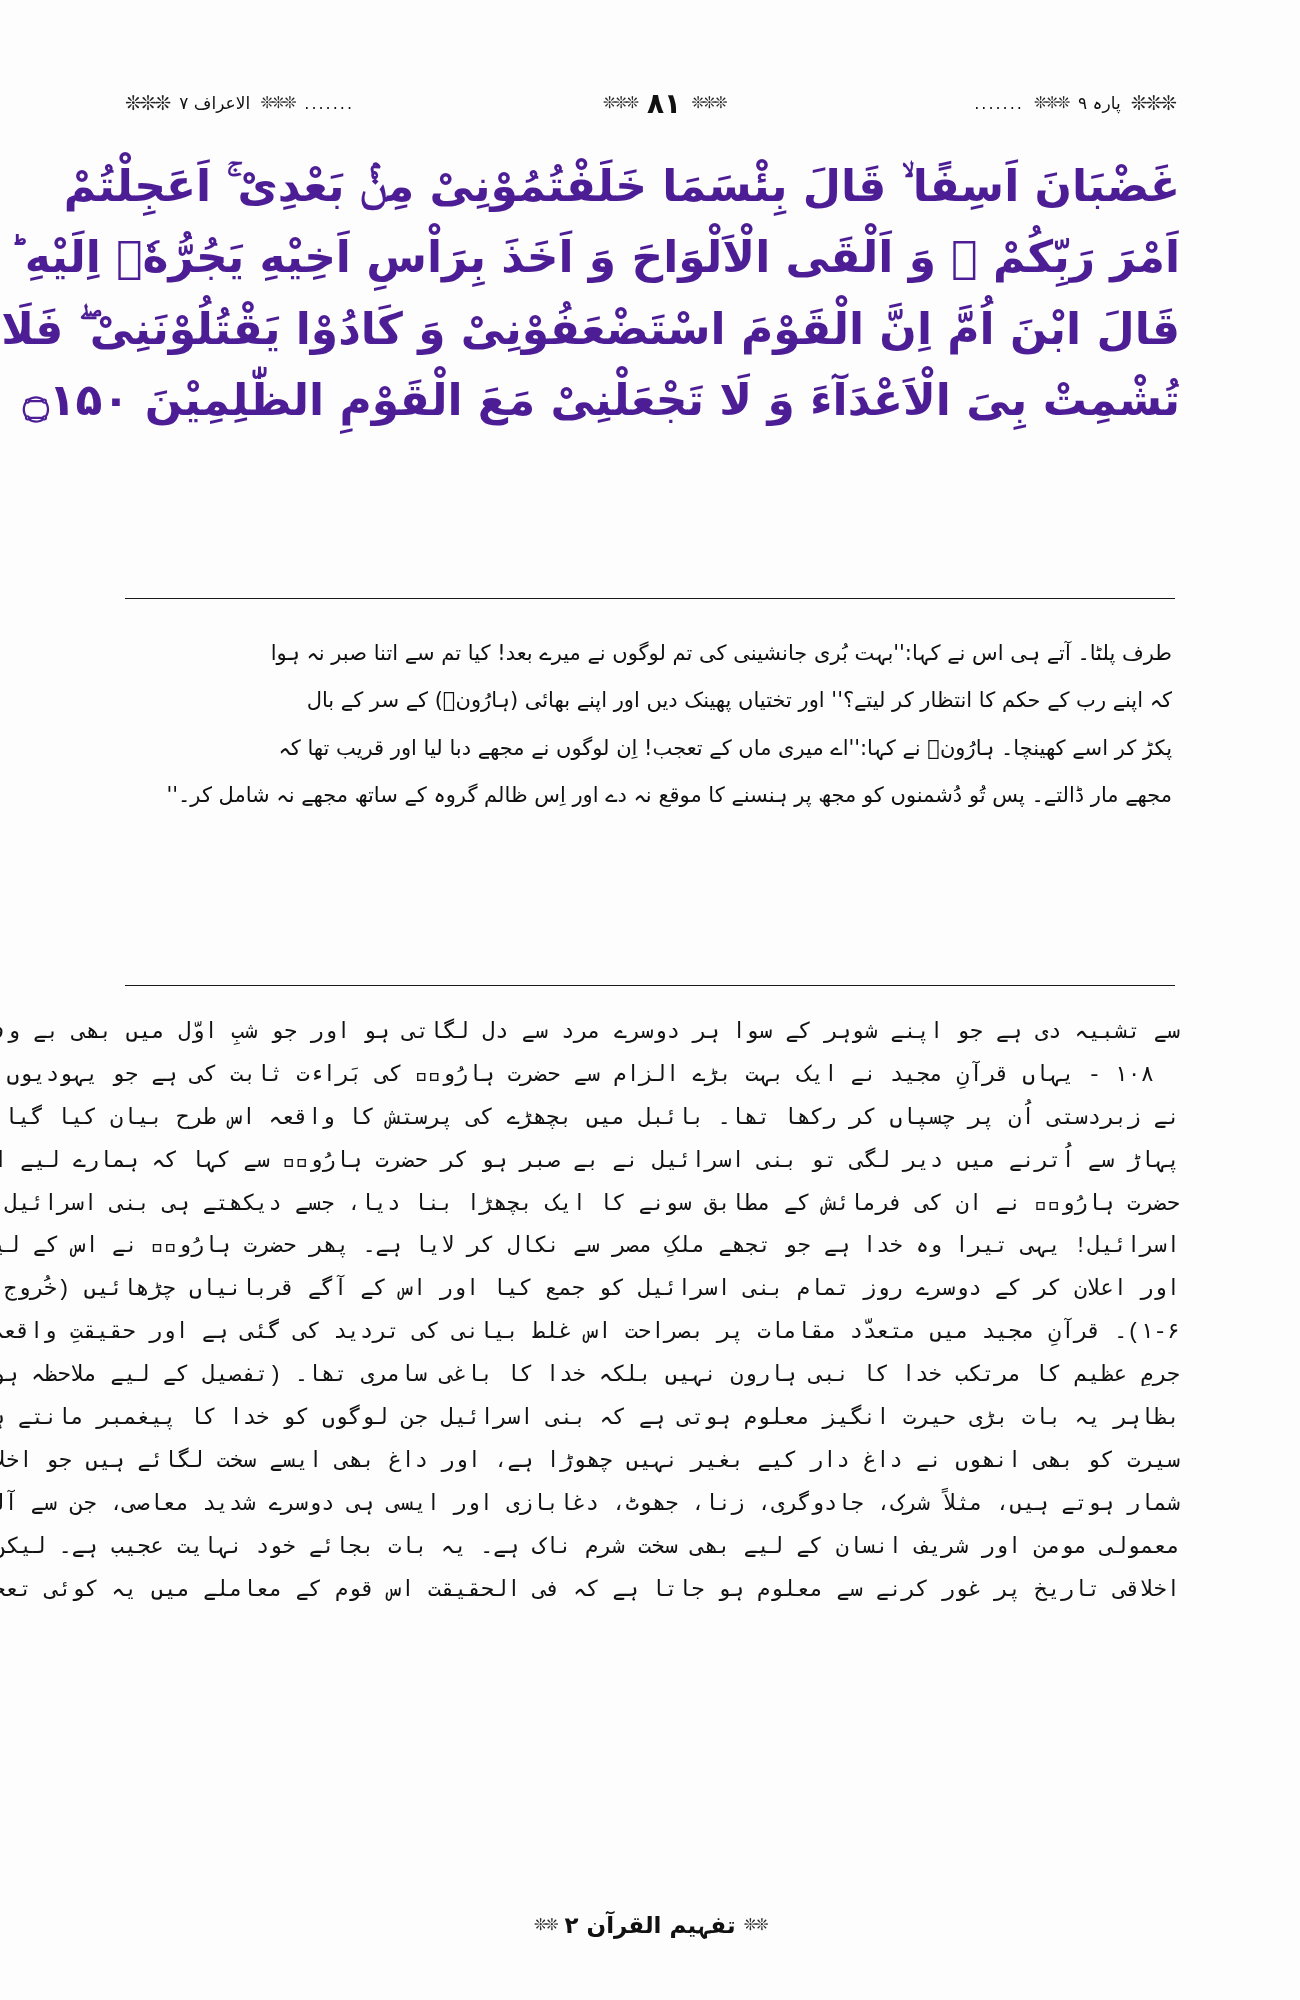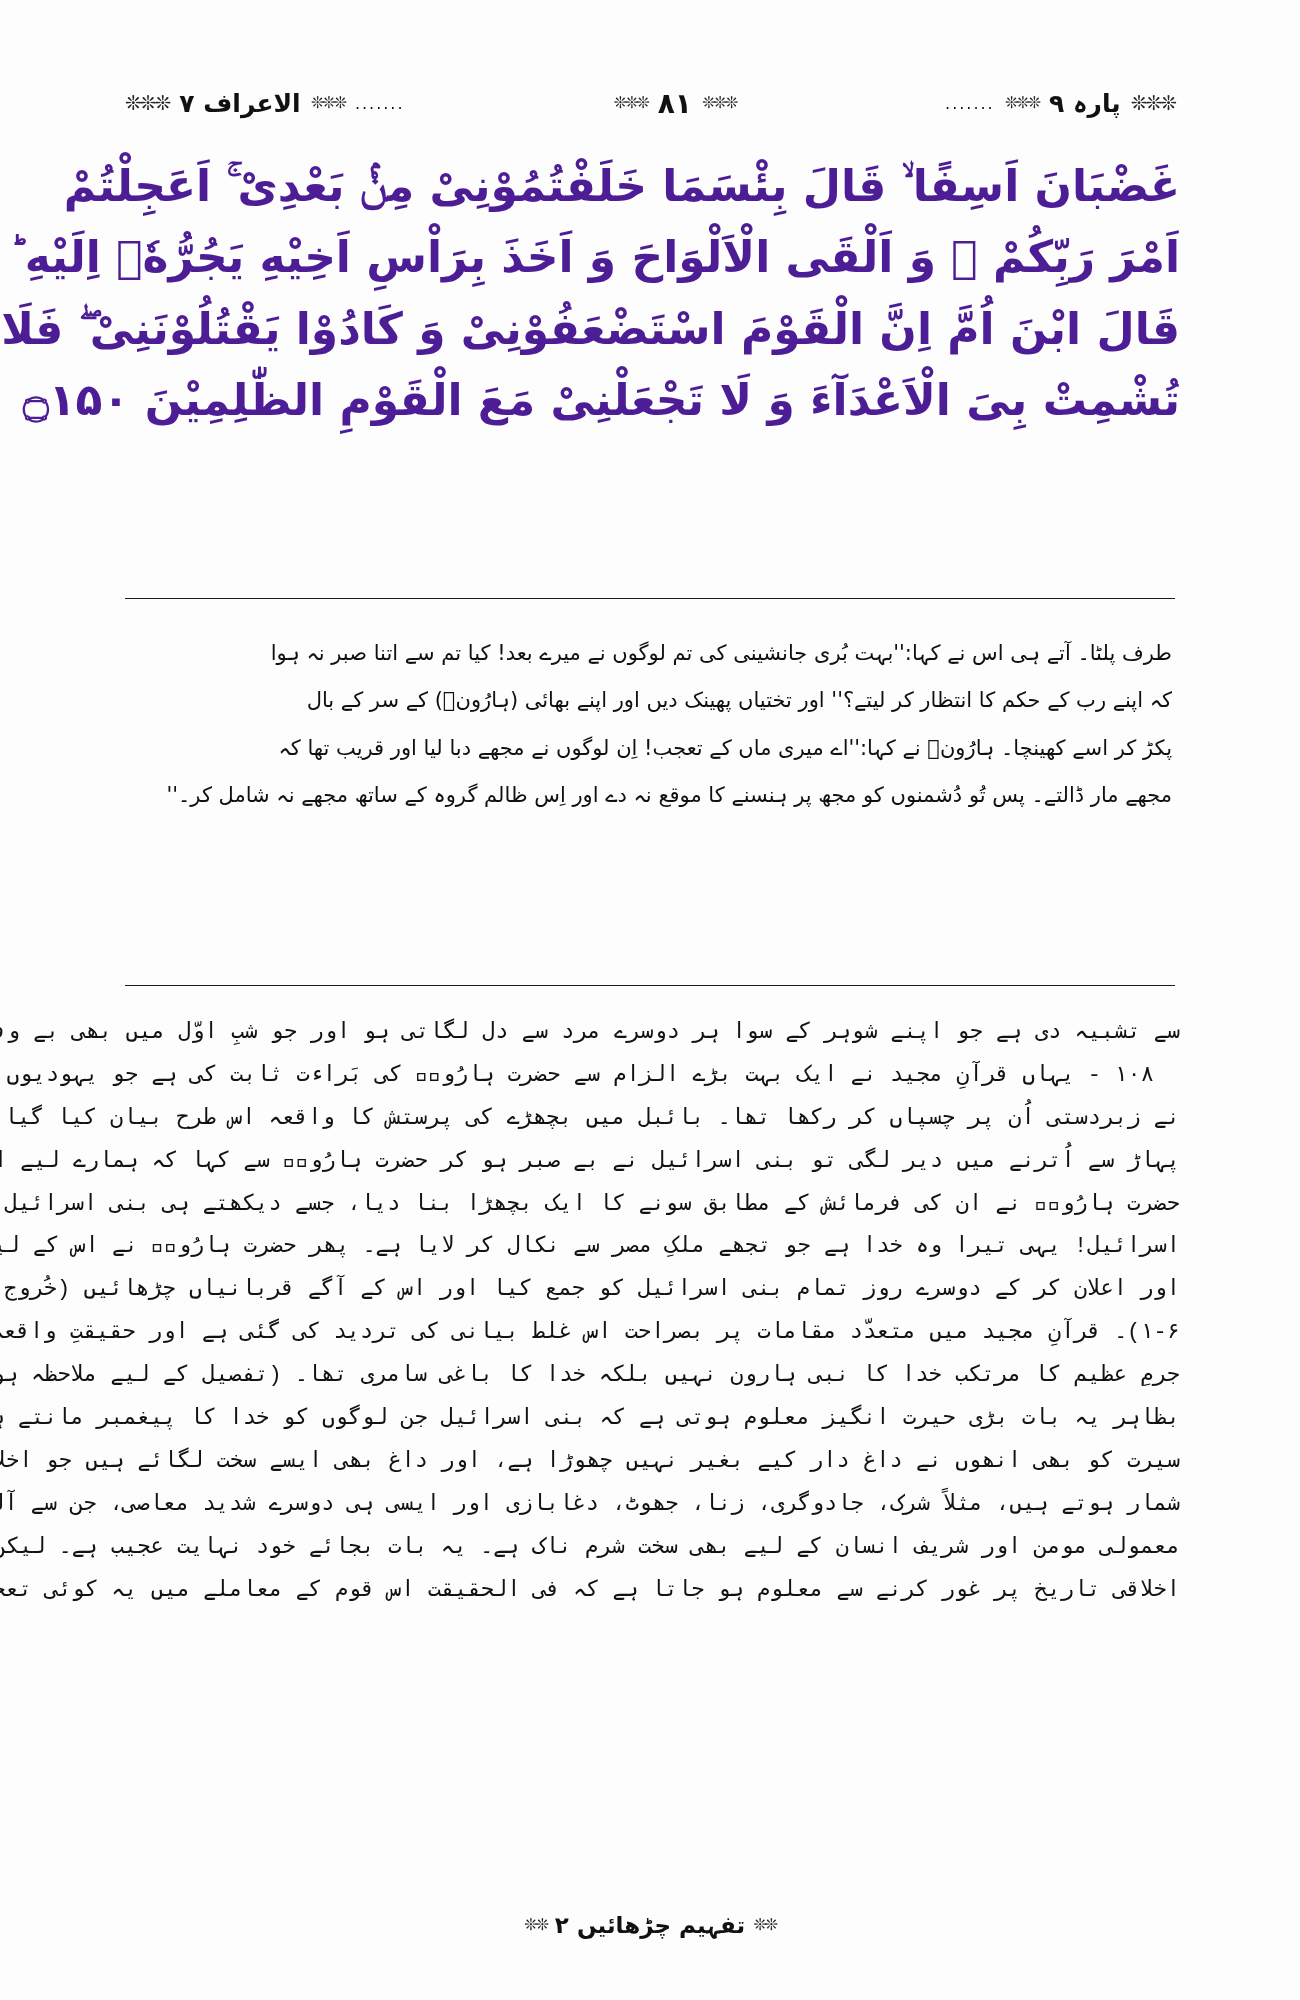--- a/index.html
+++ b/index.html
@@ -35,22 +35,22 @@
     justify-content: space-between;
   }
   .hdr-group {
     display: flex;
     flex-direction: row-reverse;
     align-items: center;
     gap: 10px;
   }
   .hdr-text {
     font-family: "DejaVu Sans", sans-serif;
-    font-size: 25px;
-    font-weight: bold;
+    font-size: 17px;
+    font-weight: normal;
     color: #111;
     letter-spacing: 0.5px;
     white-space: nowrap;
   }
   .hdr-page {
     font-size: 28px;
     font-weight: bold;
   }
   .orn {
     font-size: 20px;
@@ -205,18 +205,18 @@
     <div class="cline">جرمِ عظیم کا مرتکب خدا کا نبی ہارون نہیں بلکہ خدا کا باغی سامری تھا۔ (تفصیل کے لیے ملاحظہ ہو: سورۂ طٰہٰ، آیات ۹۰-۹۴)</div>
     <div class="cline">بظاہر یہ بات بڑی حیرت انگیز معلوم ہوتی ہے کہ بنی اسرائیل جن لوگوں کو خدا کا پیغمبر مانتے ہیں، ان میں سے کسی کی</div>
     <div class="cline">سیرت کو بھی انھوں نے داغ دار کیے بغیر نہیں چھوڑا ہے، اور داغ بھی ایسے سخت لگائے ہیں جو اخلاق و شریعت کی نگاہ میں بدترین جرائم</div>
     <div class="cline">شمار ہوتے ہیں، مثلاً شرک، جادوگری، زنا، جھوٹ، دغابازی اور ایسی ہی دوسرے شدید معاصی، جن سے آلودہ ہونا پیغمبر تو درکنار، ایک</div>
     <div class="cline">معمولی مومن اور شریف انسان کے لیے بھی سخت شرم ناک ہے۔ یہ بات بجائے خود نہایت عجیب ہے۔ لیکن بنی اسرائیل کی</div>
     <div class="cline">اخلاقی تاریخ پر غور کرنے سے معلوم ہو جاتا ہے کہ فی الحقیقت اس قوم کے معاملے میں یہ کوئی تعجب کی بات نہیں ہے۔ یہ قوم جب</div>
   </div>
 
   <div class="footer">
     <span class="orn small">❊❊</span>
-    <span class="footer-text">تفہیم چڑھائیں</span>
+    <span class="footer-text">تفہیم القرآن</span>
     <span class="footer-text">۲</span>
     <span class="orn small">❊❊</span>
   </div>
 
 </div>
 
 </body></html>

